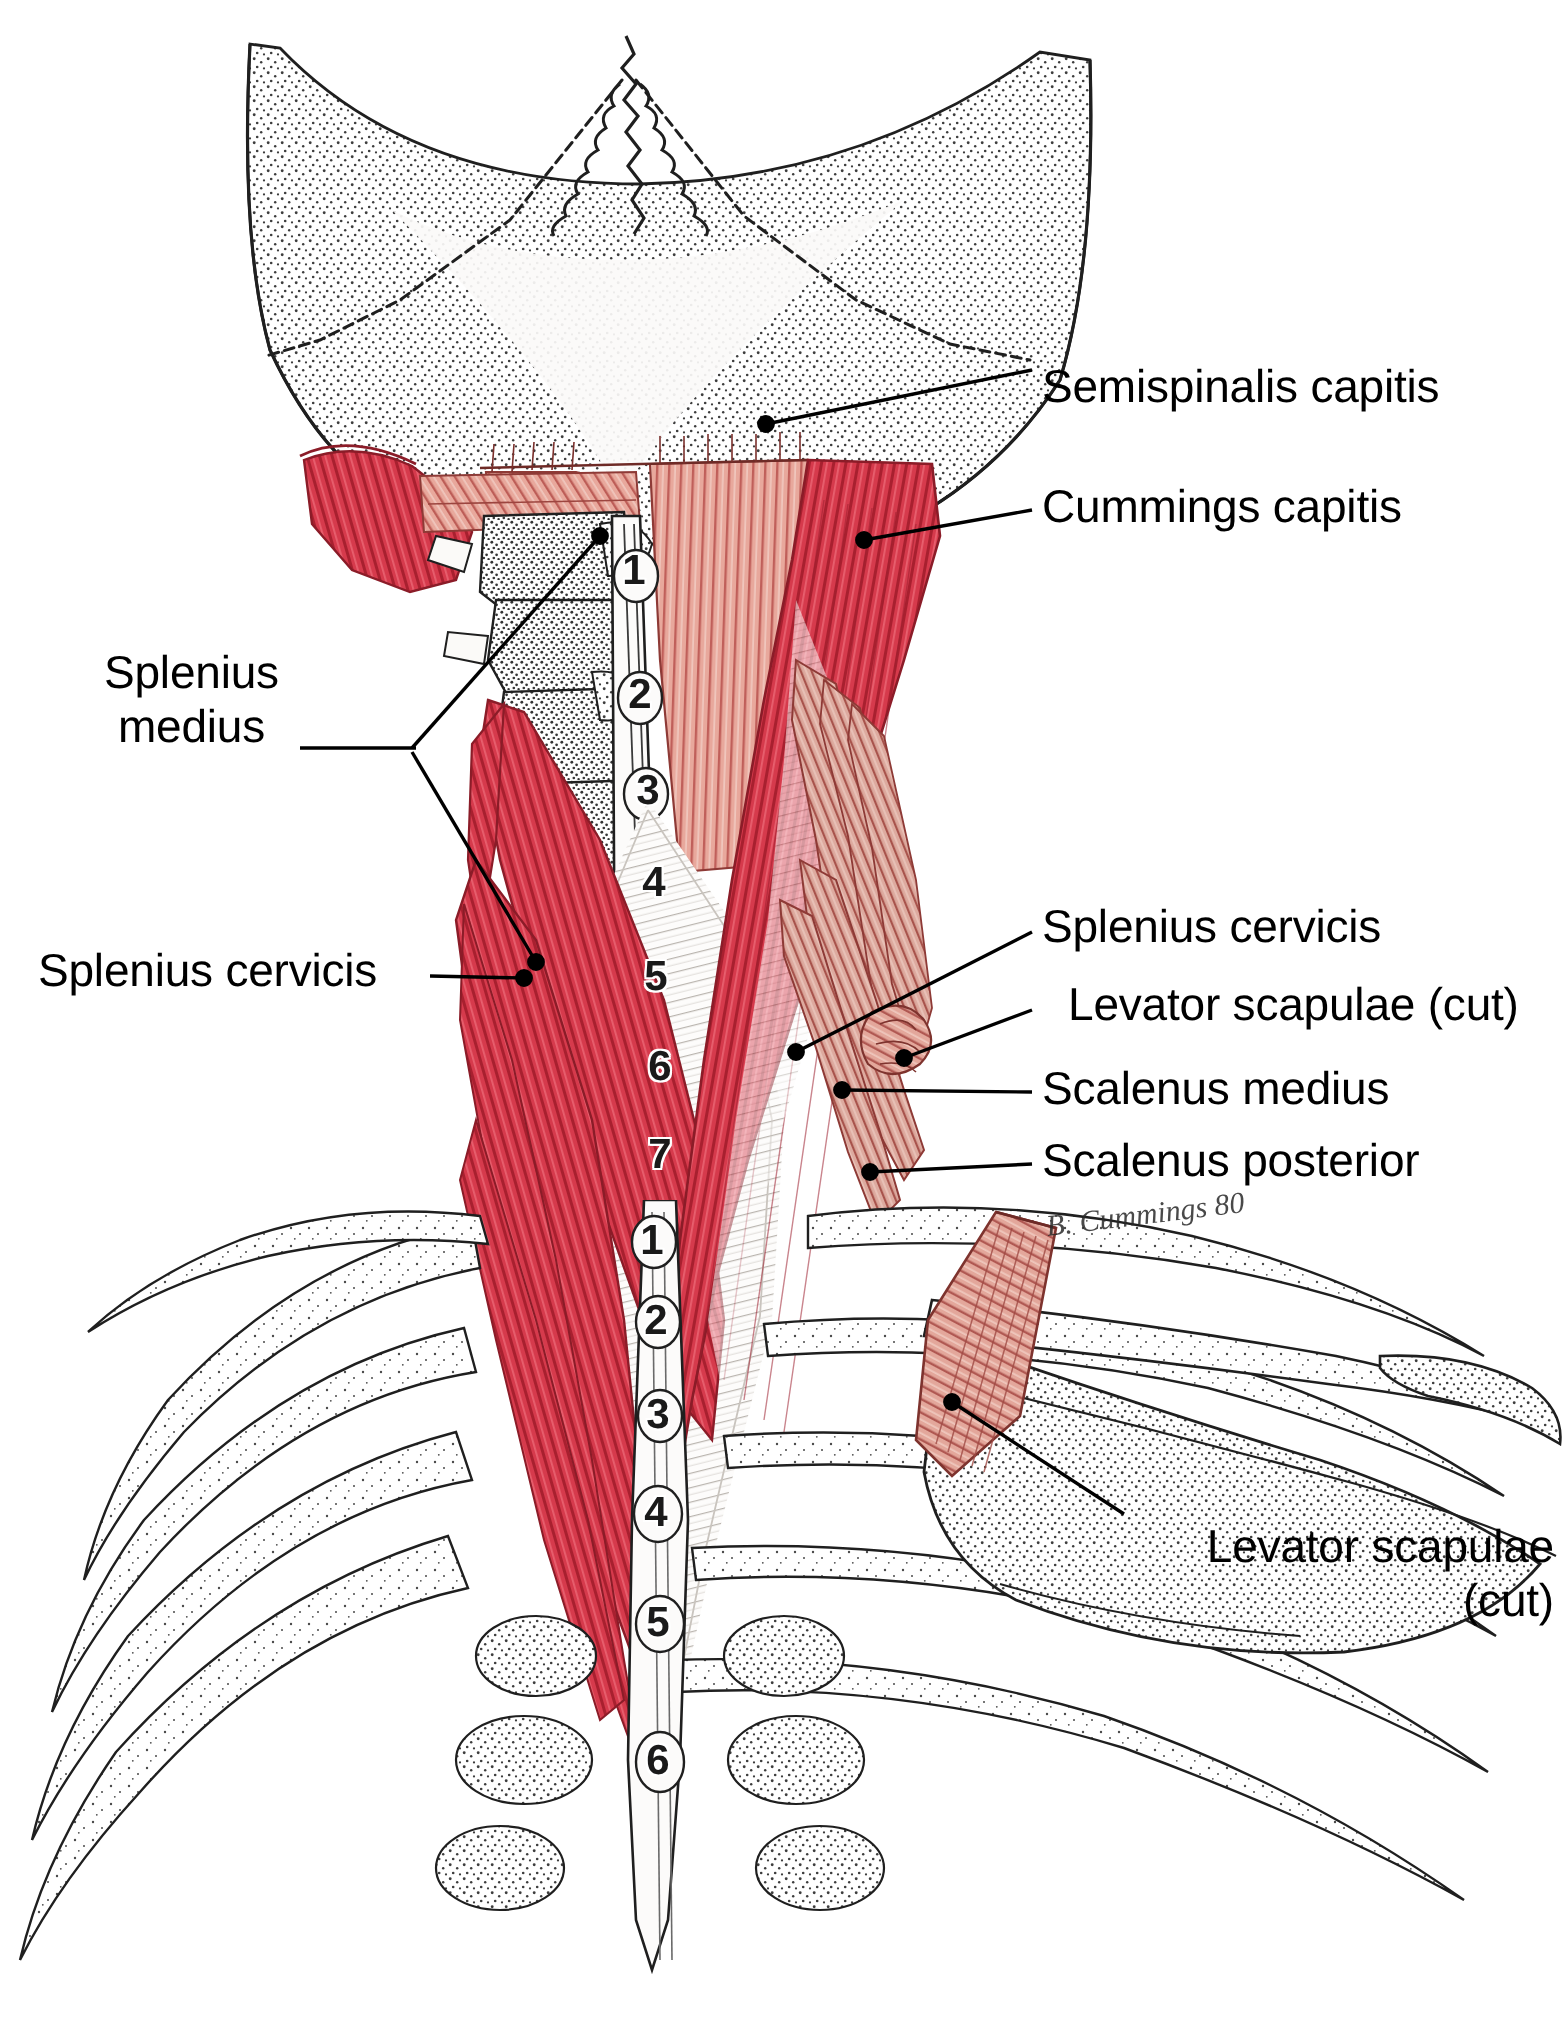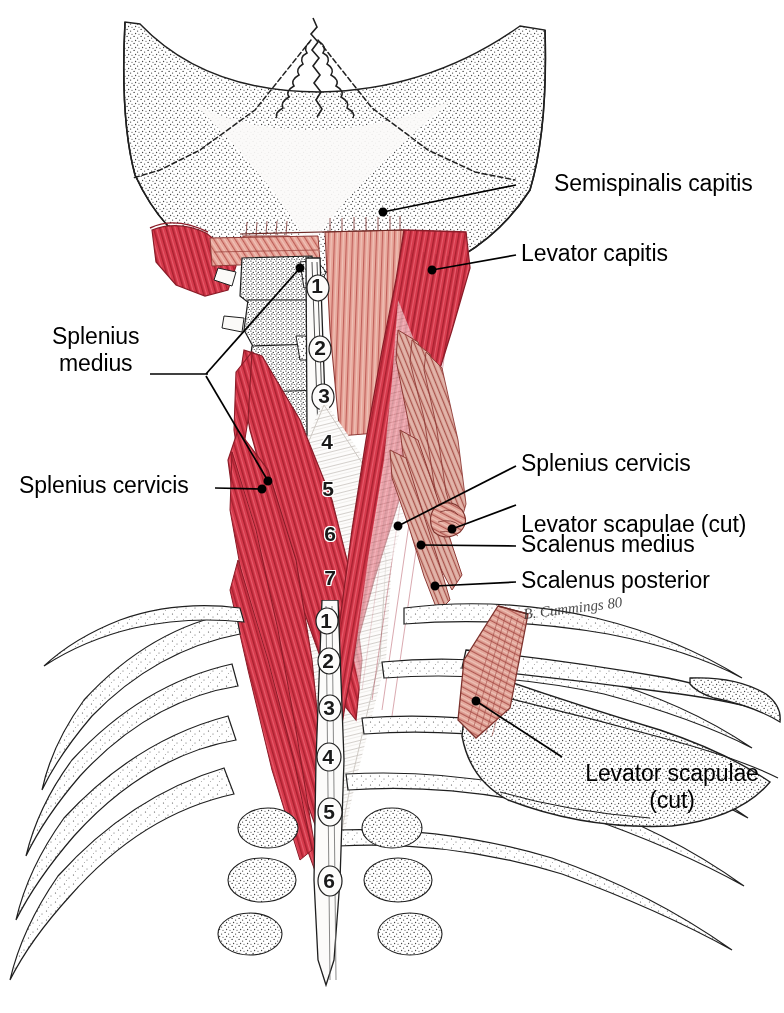--- a/index.html
+++ b/index.html
@@ -383,40 +383,40 @@
       <line x1="150" y1="374" x2="208" y2="374"></line>
 
       <line x1="215" y1="488" x2="262" y2="489"></line>
       <circle cx="262" cy="489" r="3.6"></circle>
 
       <line x1="562" y1="757" x2="476" y2="701"></line>
       <circle cx="476" cy="701" r="3.6"></circle>
     </g>
   </svg>
 
-  <div class="label right" style="left:521px; top:170px;margin-left:33px;">Semispinalis capitis</div>
-
-  <div class="label right" style="left:521px; top:240px;">Levator capitis</div>
+  <div class="label right" style="left:521px; top:180px;">Semispinalis capitis</div>
+
+  <div class="label right" style="left:521px; top:240px;">Cummings capitis</div>
 
   <div class="label right" style="left:521px; top:450px;">Splenius cervicis</div>
 
-  <div class="label right" style="left:521px; top:489px;margin-top:22px;">Levator scapulae (cut)</div>
+  <div class="label right" style="left:534px; top:489px;">Levator scapulae (cut)</div>
 
   <div class="label right" style="left:521px; top:531px;">Scalenus medius</div>
 
   <div class="label right" style="left:521px; top:567px;">Scalenus posterior</div>
 
   <div class="label left" style="left:52px; top:323px;">
     <div>Splenius</div>
     <div>medius</div>
   </div>
 
   <div class="label left" style="left:19px; top:472px;">Splenius cervicis</div>
 
-  <div class="label center" style="left:567px; top:760px; width:210px;">
+  <div class="label center" style="left:567px; top:760px; width:210px;text-align:right;">
     <div>Levator scapulae</div>
     <div>(cut)</div>
   </div>
 
   <div>
     <span class="vnum" style="left:317px; top:286px;">1</span>
     <span class="vnum" style="left:320px; top:348px;">2</span>
     <span class="vnum" style="left:324px; top:396px;">3</span>
     <span class="vnum" style="left:327px; top:442px;">4</span>
     <span class="vnum" style="left:328px; top:489px;">5</span>

